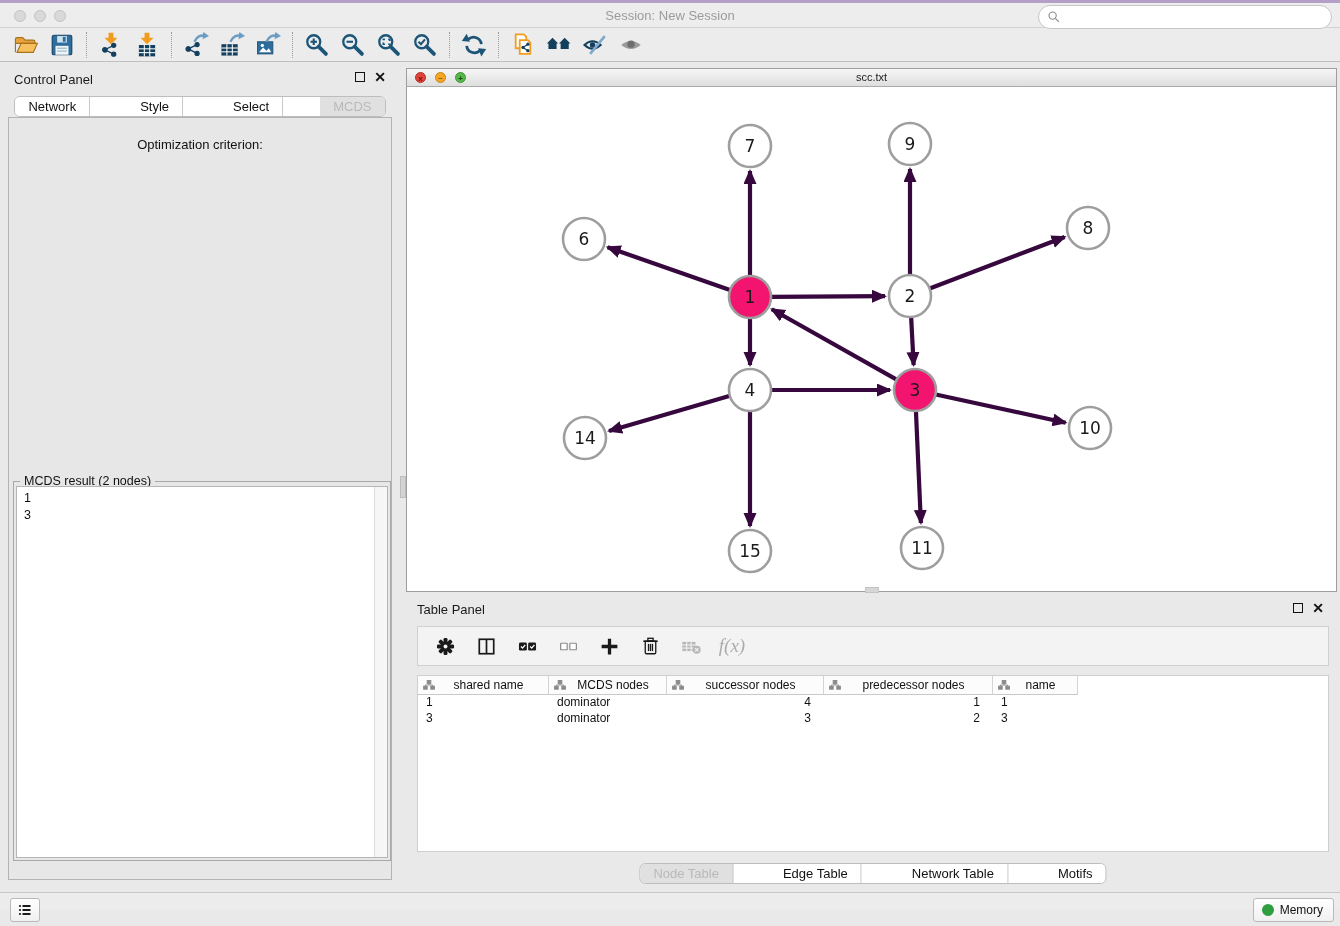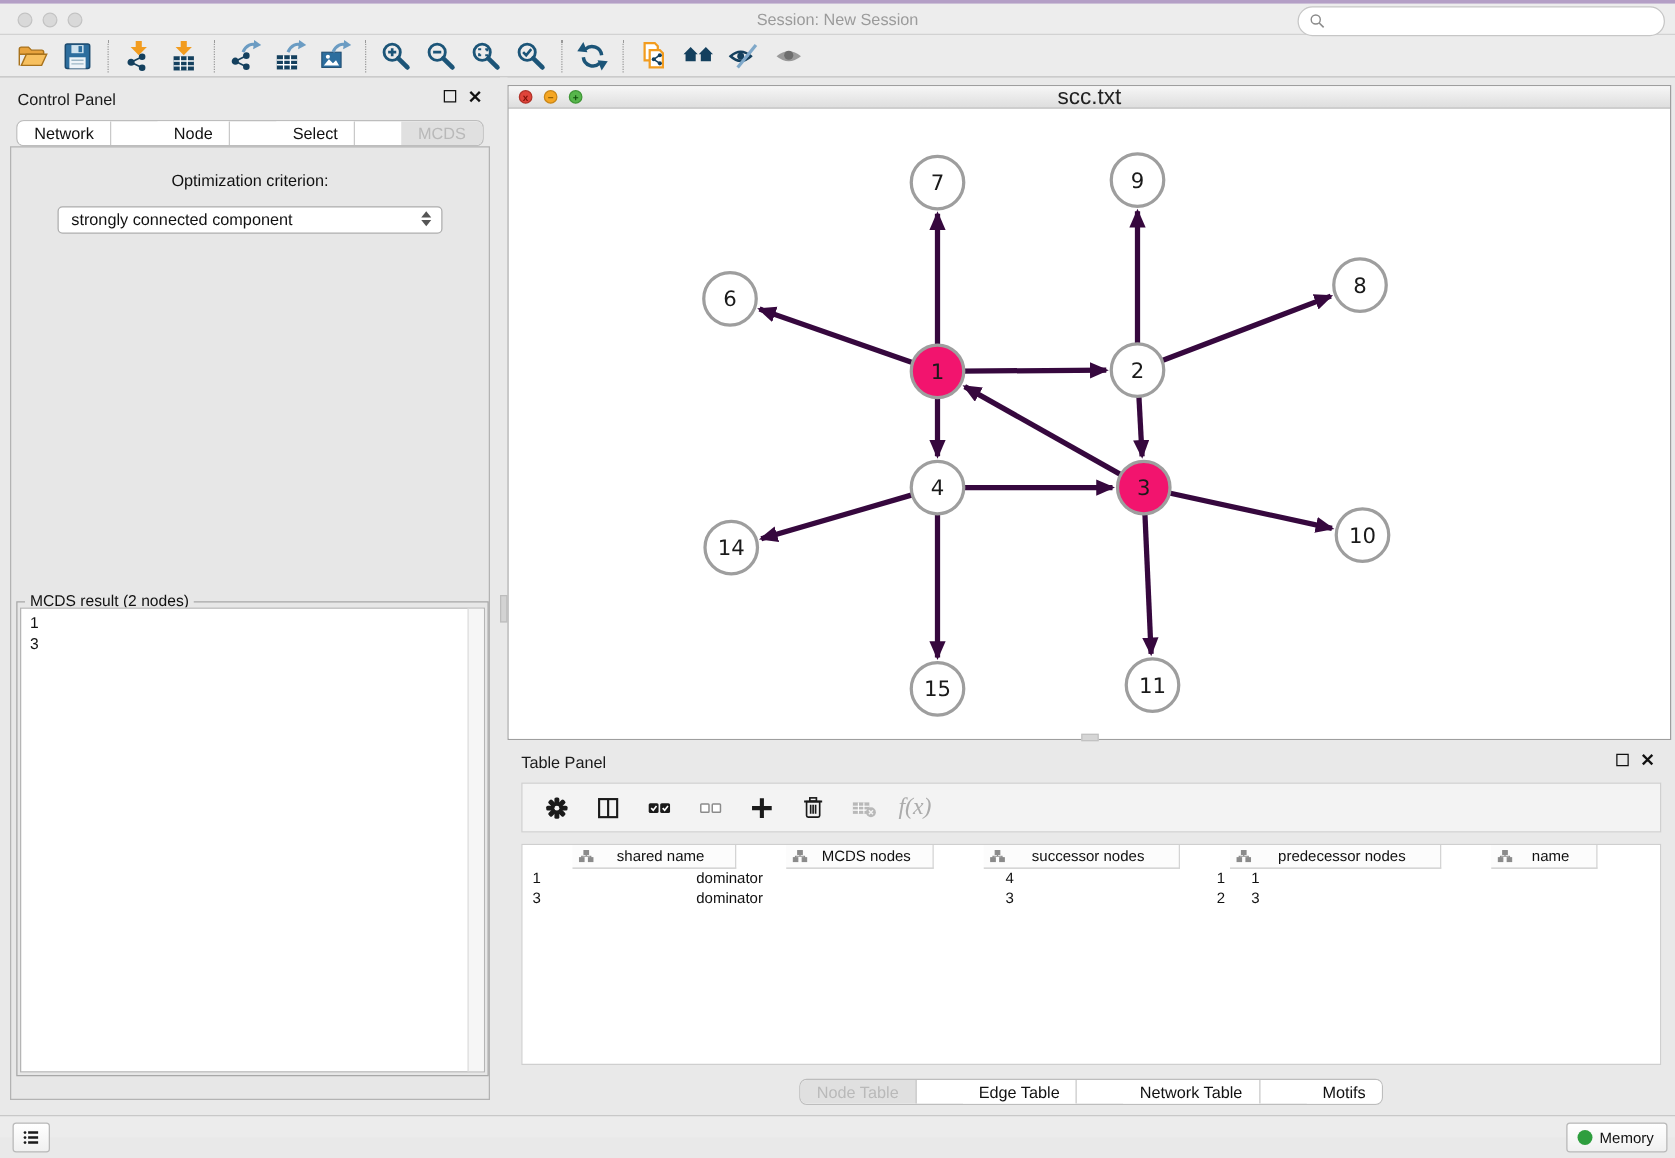--- a/index.html
+++ b/index.html
@@ -56,35 +56,35 @@
   .v-grip { position:absolute; left:0; top:414px; width:6px; height:22px; background:#d3d3d3; border:1px solid #bdbdbd; }
 
   
   .network-window { position:absolute; left:406px; top:68px; width:931px; height:524px; border:1px solid #9e9e9e; background:#fff; }
   .nw-titlebar { position:relative; height:18px; background:linear-gradient(#f6f6f6,#dedede); border-bottom:1px solid #ababab; }
   .nw-lights { position:absolute; left:8px; top:3px; display:flex; gap:9px; }
   .nw-light { width:11px; height:11px; border-radius:50%; font-size:8px; line-height:11px; text-align:center; font-weight:bold; }
   .nw-red { background:#e0443a; border:1px solid #b13229; color:#7c1008; }
   .nw-yellow { background:#f5a623; border:1px solid #c98617; color:#8a5a00; }
   .nw-green { background:#57b64b; border:1px solid #3f9636; color:#11500d; }
-  .nw-title { text-align:center; font-size:18px; line-height:17px; color:#222; }
+  .nw-title { text-align:center; font-size:11px; line-height:17px; color:#222; }
   .nw-canvas { position:relative; width:929px; height:504px; background:#fff; }
   .nw-bottom-grip { position:absolute; left:458px; bottom:-2px; width:14px; height:6px; background:#d6d6d6; border:1px solid #c2c2c2; }
 
   
   .table-panel { position:absolute; left:406px; top:598px; width:934px; height:292px; }
   .tp-title { position:absolute; left:11px; top:4px; }
   .tp-icons { right:16px; top:5px; }
   .tp-toolbar { position:absolute; left:11px; top:28px; width:912px; height:40px; background:#f3f3f3; border:1px solid #d0d0d0; display:flex; align-items:center; gap:17px; padding-left:15px; }
   .tp-toolbar .tbi { width:24px; height:24px; display:flex; align-items:center; justify-content:center; }
   .tp-toolbar svg { width:21px; height:21px; }
   .fx-label { font-family:"Liberation Serif", serif; font-style:italic; font-size:19px; color:#ababab; }
   .tp-table { position:absolute; left:11px; top:77px; width:912px; height:177px; background:#fff; border:1px solid #cfcfcf; }
   .t-header { display:flex; height:19px; }
-  .t-hcell { display:flex; align-items:center; background:#fcfcfc; border-right:1px solid #d4d4d4; border-bottom:1px solid #c9c9c9; font-size:12px; color:#111; position:relative;margin-left:40px; }
+  .t-hcell { display:flex; align-items:center; background:#fcfcfc; border-right:1px solid #d4d4d4; border-bottom:1px solid #c9c9c9; font-size:12px; color:#111; position:relative; }
   .t-hcell svg { width:12px; height:12px; margin-left:5px; }
   .t-hlabel { flex:1; text-align:center; padding-right:6px; }
   .t-row { display:flex; height:16px; font-size:12px; color:#111; }
   .t-cell { overflow:hidden; white-space:nowrap; }
   .al { text-align:left; padding-left:8px; }
   .ar { text-align:right; padding-right:13px; }
   .tp-tabs { position:absolute; left:50%; transform:translateX(-50%); top:265px; }
 
   
   .status-bar { position:absolute; left:0; top:892px; width:1340px; height:18px; background:#ececec; border-top:1px solid #c8c8c8; }
@@ -297,33 +297,26 @@
   </div>
 
   <div class="control-panel">
     <span class="panel-header-title cp-title" style="position:absolute;">Control Panel</span>
     <div class="panel-icons cp-icons">
       <span class="float-glyph"></span>
       <span class="close-glyph">✕</span>
     </div>
     <div class="cp-tabs"><span class="tab-group" id="cp-tab-group">
           <span class="tab">Network</span>
-          <span class="tab">Node</span>
+          <span class="tab">Style</span>
           <span class="tab">Select</span>
           <span class="tab active">MCDS</span>
         </span></div>
     <div class="cp-body">
       <div class="opt-label">Optimization criterion:</div>
-      <div class="dropdown">
-        <span>strongly connected component</span>
-        <span class="dd-arrows">
-            <i class="dd-up"></i>
-            <i class="dd-down"></i>
-          </span>
-      </div>
       <div class="result-box">
         <span class="result-legend">MCDS result (2 nodes)</span>
         <div class="result-area" id="result-area">
           <div class="result-scroll"></div>
         <div>1</div>
             <div>3</div>
           </div>
       </div>
     </div>
   </div>

